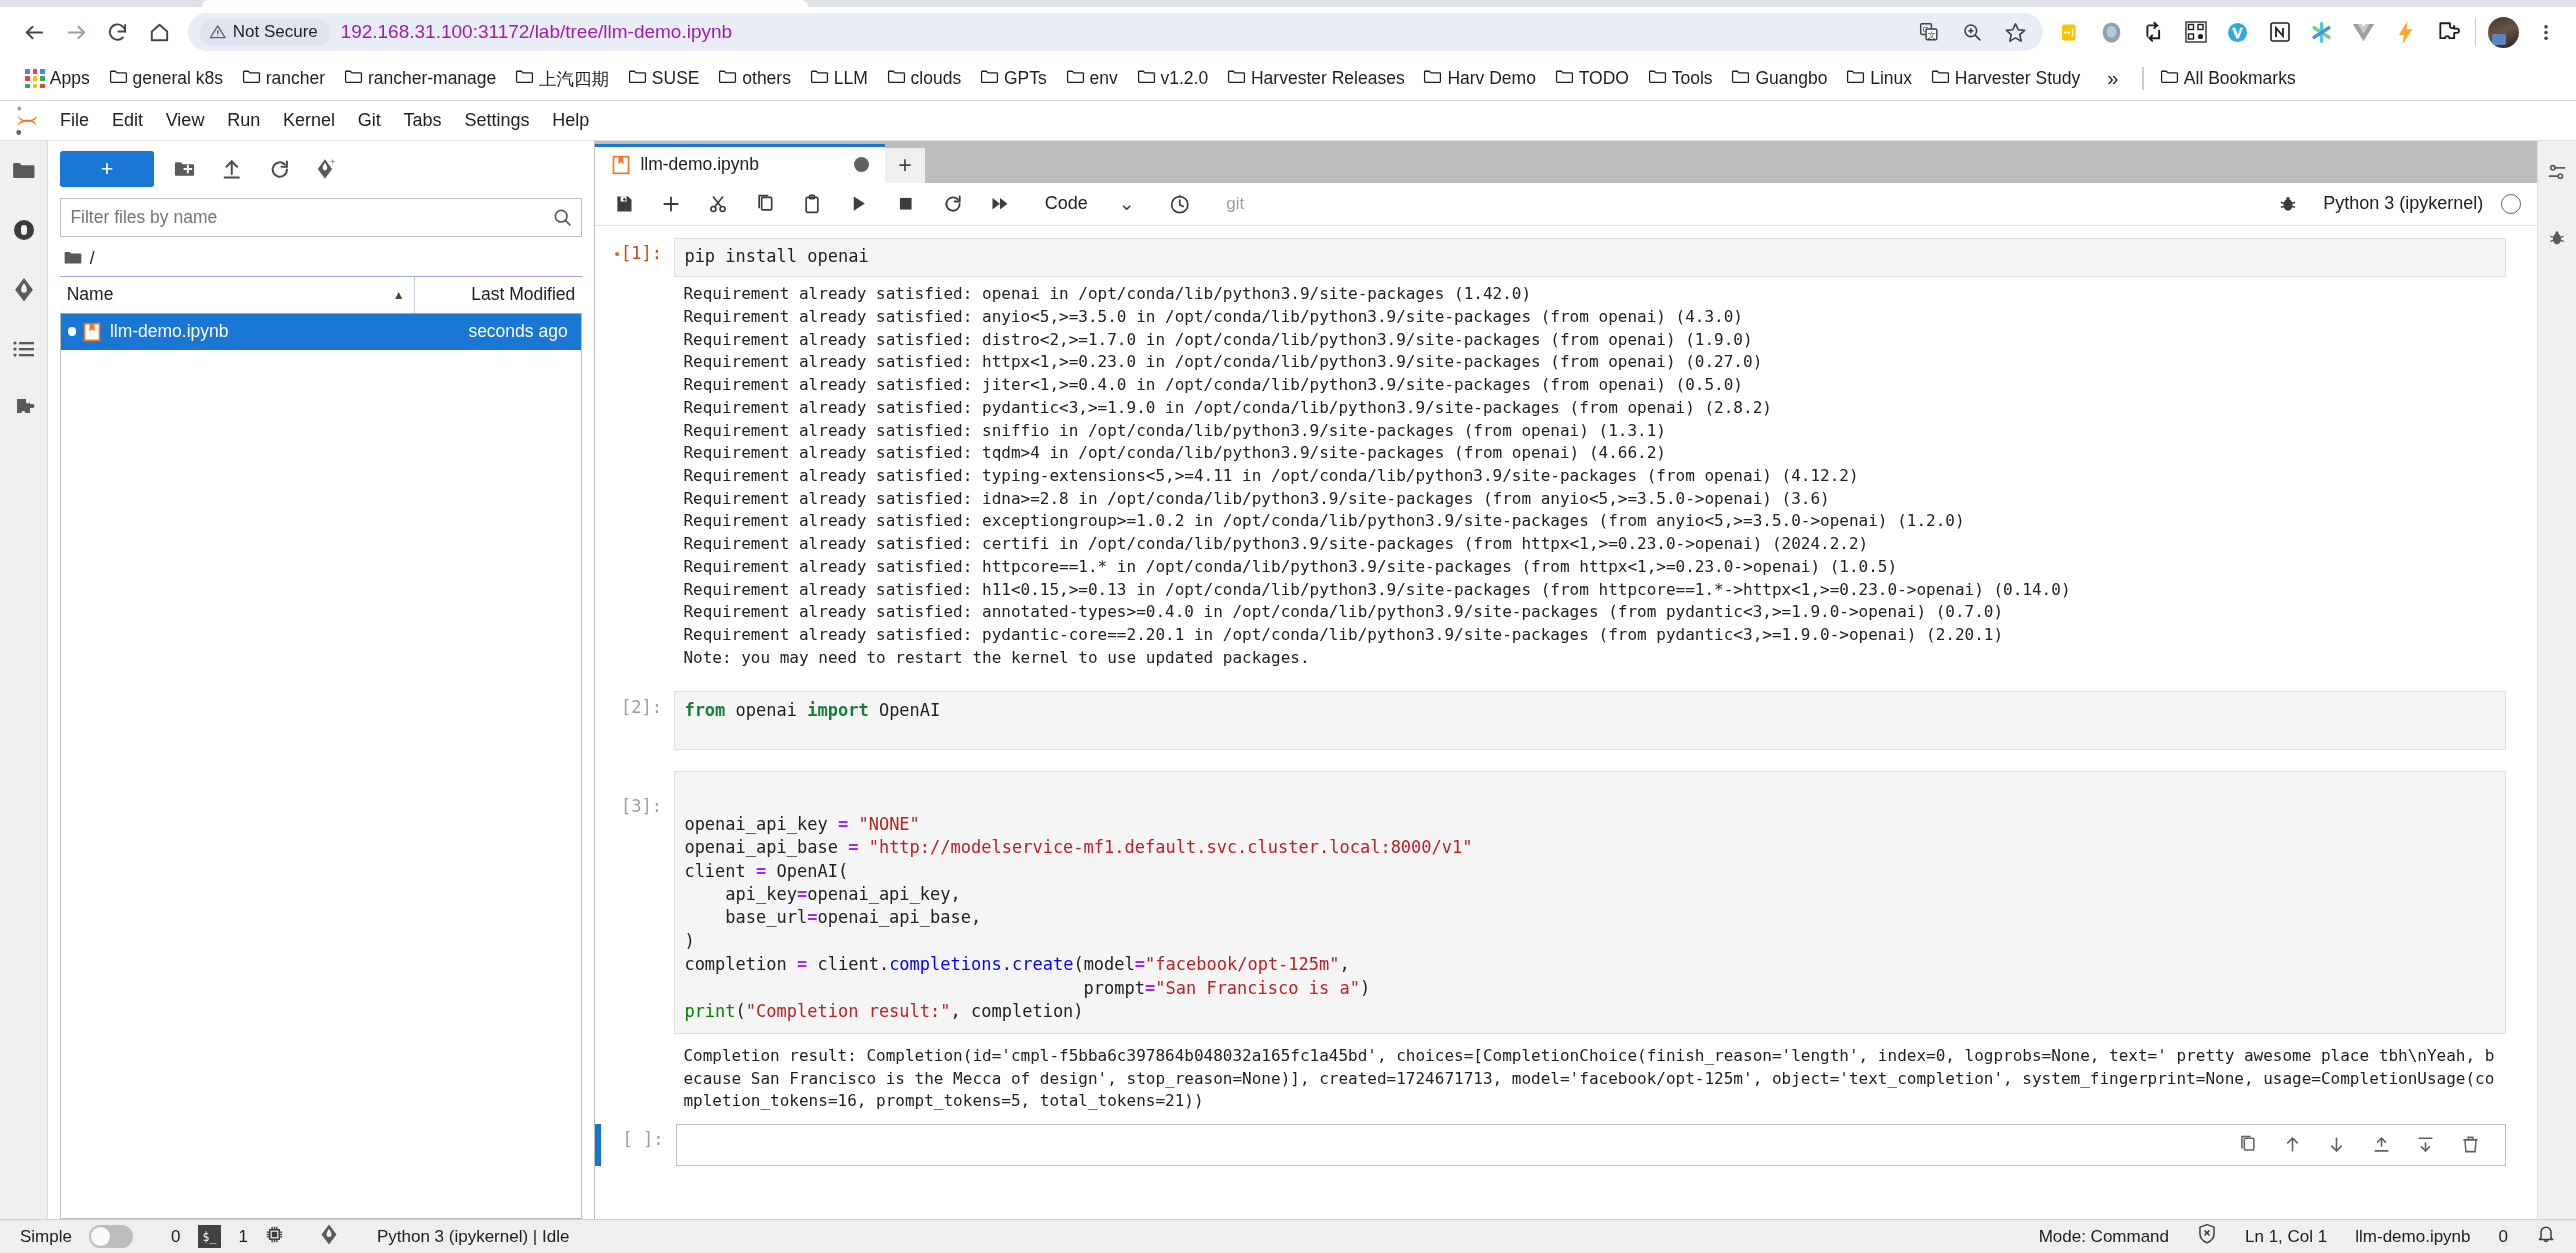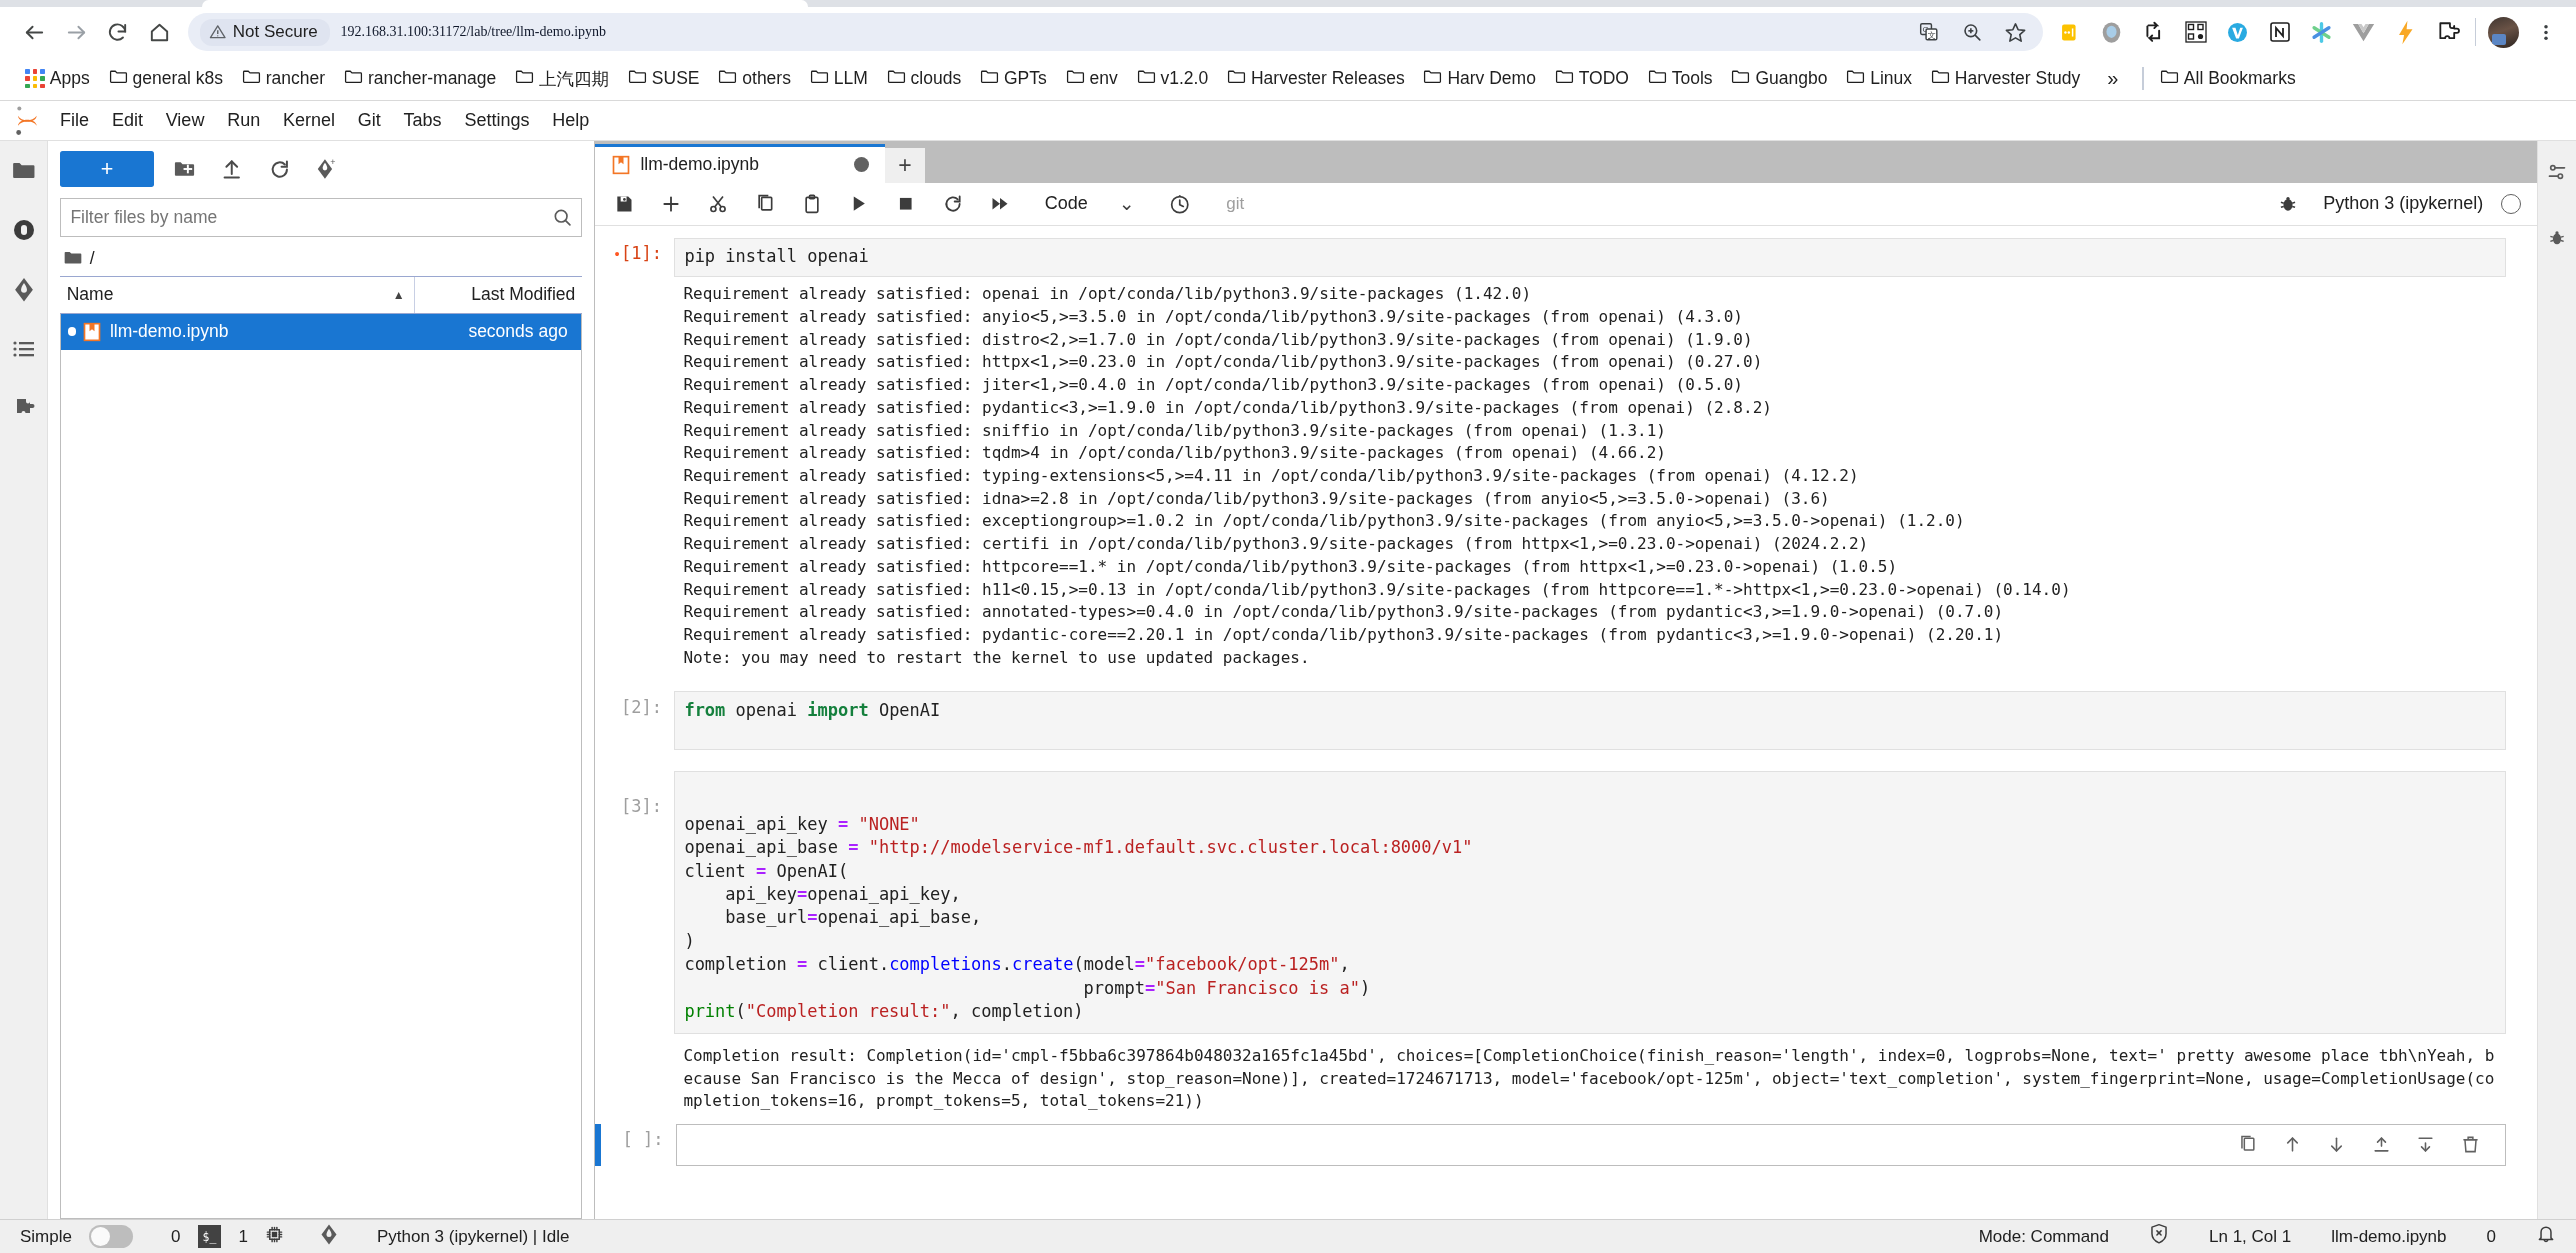--- a/index.html
+++ b/index.html
@@ -39,22 +39,22 @@
     display: flex; align-items: center; padding: 0 12px;
     min-width: 0;
   }
   .notsecure {
     display: flex; align-items: center; gap: 6px;
     background: #dfe4f0; border-radius: 12px;
     padding: 3.4px 12px 3.4px 8.8px; margin-right: 10.8px;
     font-size: 17px; color: #1f1f1f; flex: none; font-weight: 400;
   }
   .url {
-    font-size: 14px; color: #0f172a; white-space: nowrap;
-    overflow: hidden; text-overflow: ellipsis; font-family: Liberation Serif, serif;
+    font-size: 19px; color: #a21caf; white-space: nowrap;
+    overflow: hidden; text-overflow: ellipsis;
   }
   .omni-icons { display:flex; align-items:center; gap:13.5px; margin-left:auto; padding-left:13.5px; }
   .ext-icons { display:flex; align-items:center; gap:12px; }
   .ic { width:30px; height:30px; display:flex; align-items:center; justify-content:center; flex:none; }
 
   .avatar {
     width: 31px; height: 31px; border-radius: 50%;
     background: linear-gradient(160deg,#3f3530 0%,#6a5346 45%,#2c2420 100%);
     flex: none; position: relative; overflow: hidden;
   }
@@ -215,21 +215,21 @@
     width: 39px; background: #f0f0f0; border-left: 0.7px solid #e0e0e0;
     display: flex; flex-direction: column; align-items: center; padding-top: 12px; gap: 28px;
   }
 
   
   .statusbar {
     height: 35px; background: #efefef; border-top: 0.7px solid #d0d0d0;
     display: flex; align-items: center; padding: 8px 20px; font-size: 17px; color: #212121;
   }
   .sb-left { display:flex; align-items:center; gap: 17.5px; }
-  .sb-right { margin-left: auto; display:flex; align-items:center; gap: 40px; }
+  .sb-right { margin-left: auto; display:flex; align-items:center; gap: 28px; }
   .toggle {
     width: 44px; height: 23px; border-radius: 11.4px; background: #bdbdbd; position: relative;
   }
   .toggle::after {
     content:""; position:absolute; left:2px; top:2px; width:19px; height:19px;
     border-radius:50%; background:#fafafa;
   }
   .term-badge {
     width: 23px; height: 23px; background: #424242; color:#fff; font-size:11.4px;
     display:flex; align-items:center; justify-content:center;

